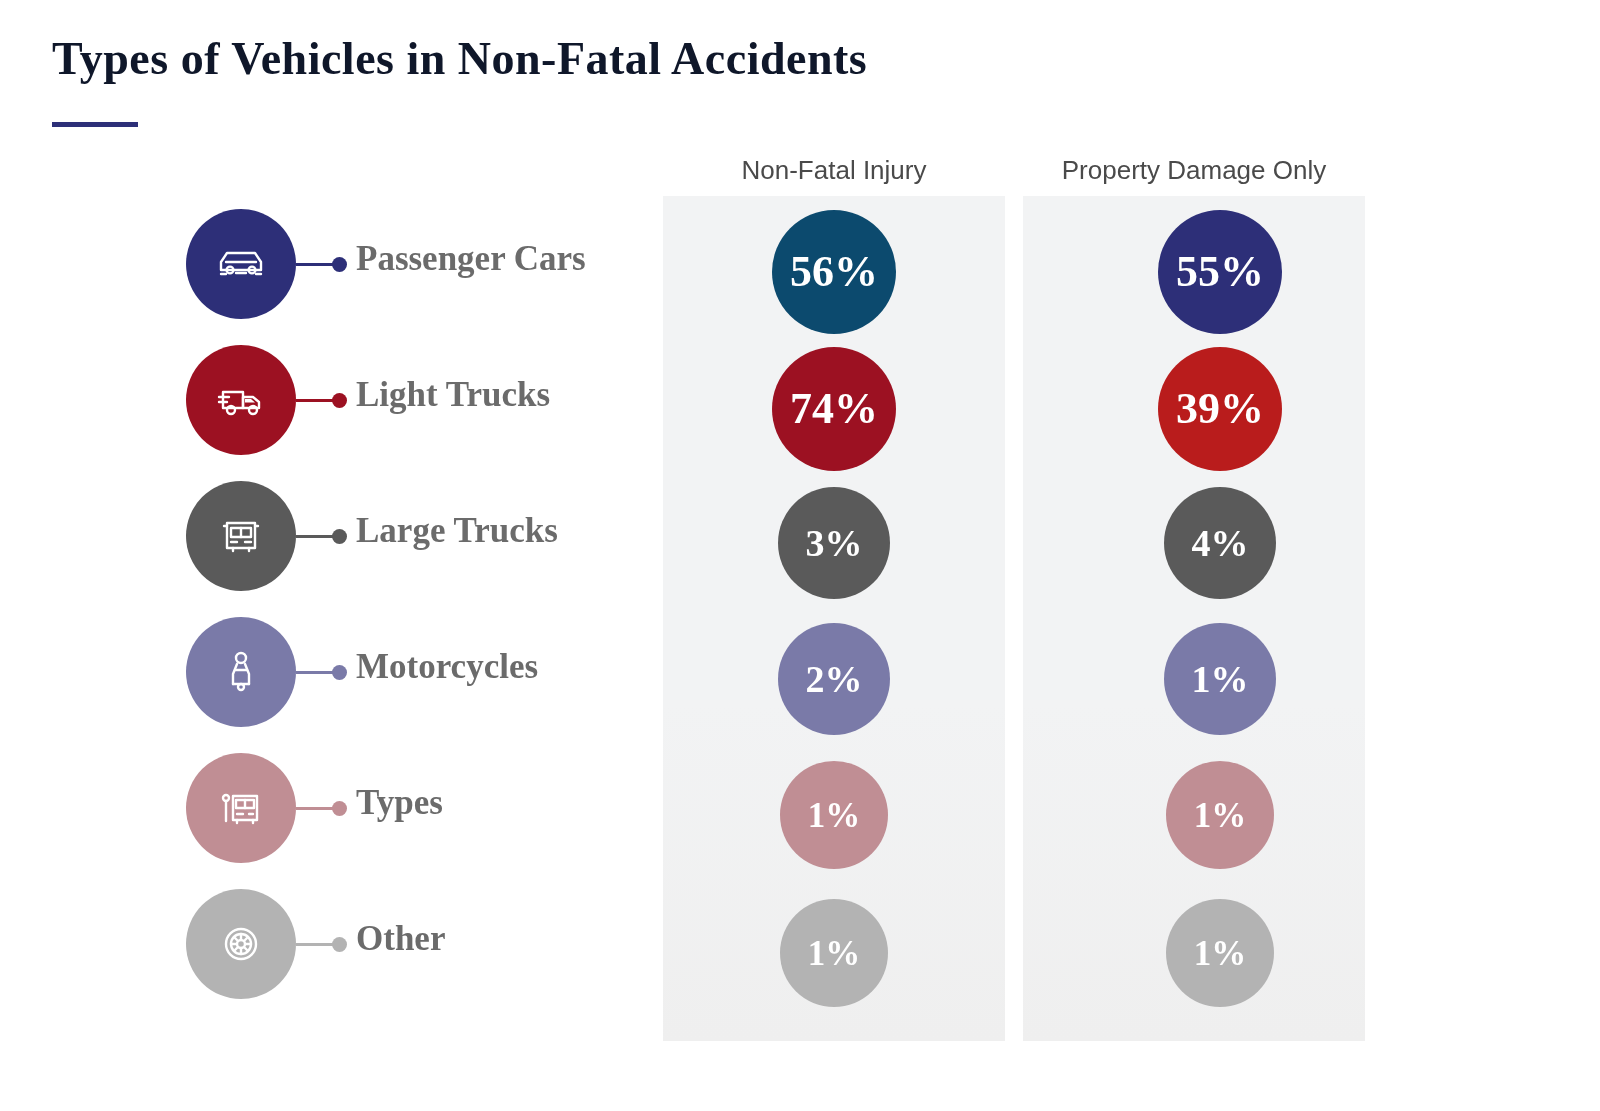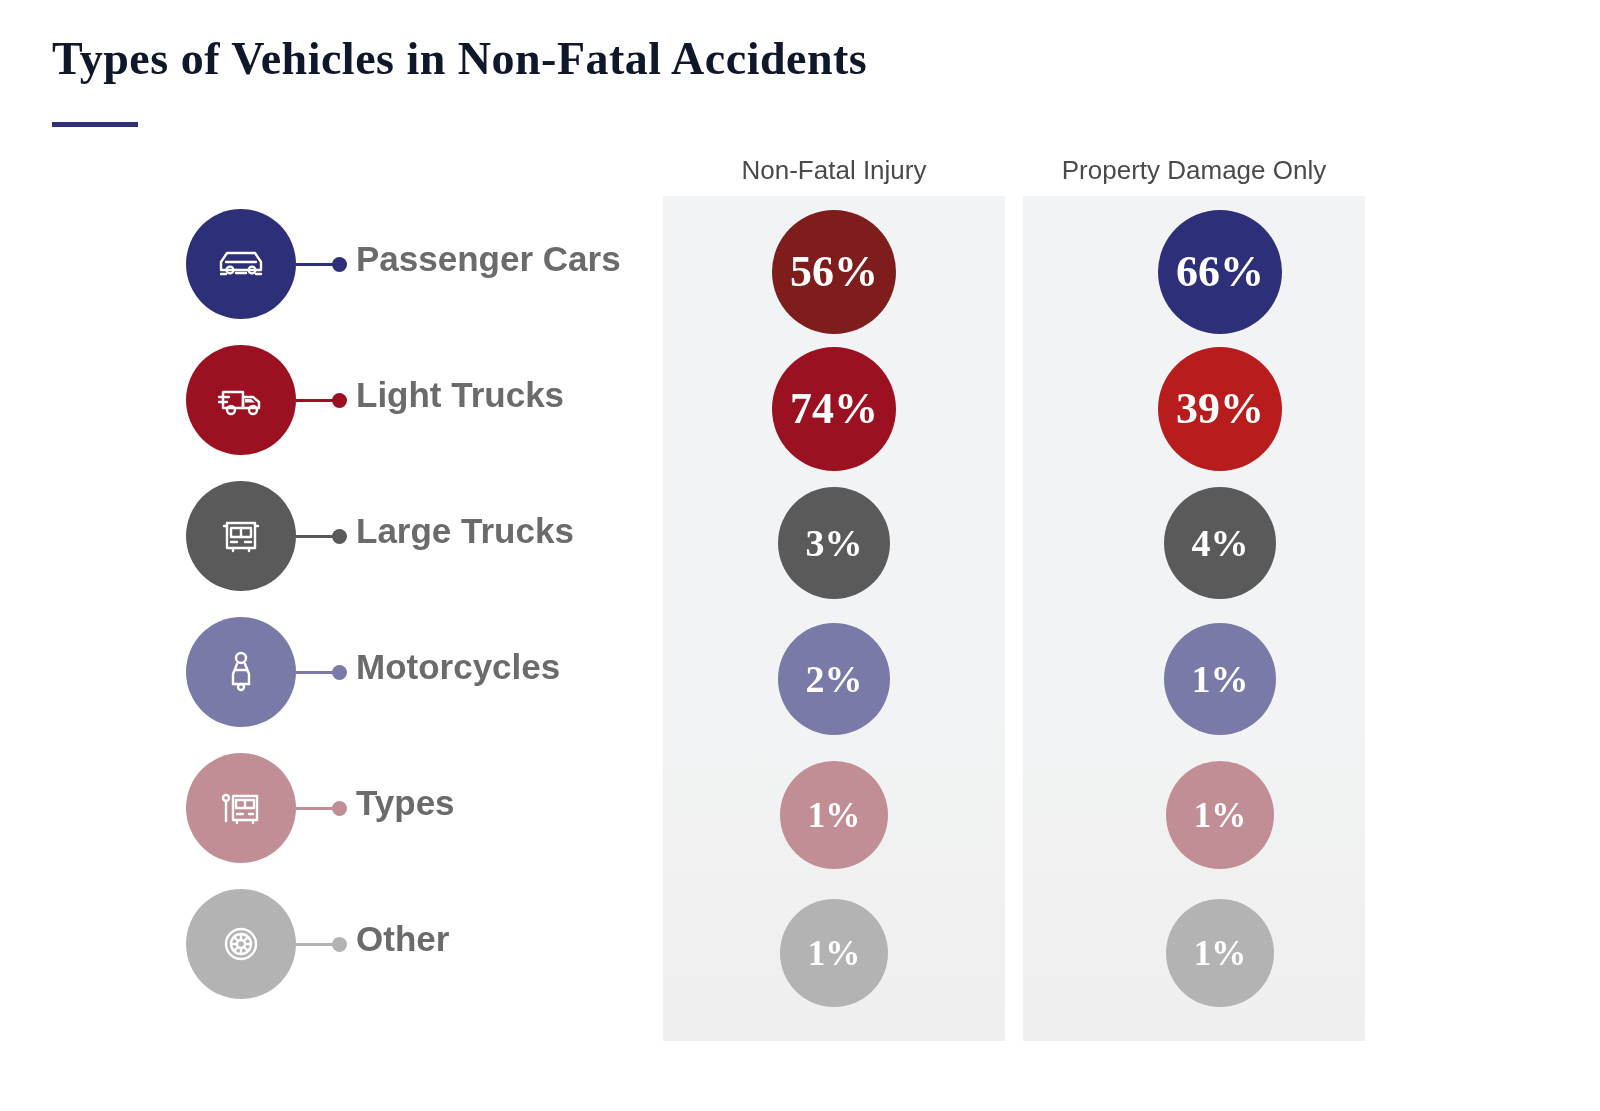--- a/index.html
+++ b/index.html
@@ -70,21 +70,21 @@
     left: 146px;
     top: 48px;
     width: 15px;
     height: 15px;
     border-radius: 50%;
   }
   .legend-label {
     position: absolute;
     left: 170px;
     top: 30px;
-    font-family: Liberation Sans, sans-serif;
+    font-family: Liberation Serif, serif;
     font-size: 35px;
     font-weight: bold;
     color: #6b6b6b;
     white-space: nowrap;
   }
 
   
   .panel {
     position: absolute;
     top: 196px;
@@ -253,41 +253,41 @@
           <path d="M29 35 L25 39"></path>
         </svg>
       </span>
     </div>
     <div class="legend-connector" style="background:#b3b3b3"></div>
     <div class="legend-dot" style="background:#b3b3b3"></div>
     <div class="legend-label">Other</div>
   </div>
 </div>
 
-<div class="bubble" style="left:772px; top:210px; background:#7f1d1d; font-size:44px;">
+<div class="bubble" style="left:772px; top:210px; background:#0c4a6e; font-size:44px;">
   <span>56%</span>
 </div>
 <div class="bubble" style="left:772px; top:347px; background:#9c1122; font-size:44px;">
   <span>74%</span>
 </div>
 <div class="bubble" style="left:778px; top:487px; width:112px; height:112px; background:#5a5a5a; font-size:38px;">
   <span>3%</span>
 </div>
 <div class="bubble" style="left:778px; top:623px; width:112px; height:112px; background:#7a7aa8; font-size:38px;">
   <span>2%</span>
 </div>
 <div class="bubble" style="left:780px; top:761px; width:108px; height:108px; background:#c08e94; font-size:35px;">
   <span>1%</span>
 </div>
 <div class="bubble" style="left:780px; top:899px; width:108px; height:108px; background:#b3b3b3; font-size:35px;">
   <span>1%</span>
 </div>
 
 <div class="bubble" style="left:1158px; top:210px; background:#2d2f78; font-size:44px;">
-  <span>66%</span>
+  <span>55%</span>
 </div>
 <div class="bubble" style="left:1158px; top:347px; background:#b91c1c; font-size:44px;">
   <span>39%</span>
 </div>
 <div class="bubble" style="left:1164px; top:487px; width:112px; height:112px; background:#5a5a5a; font-size:38px;">
   <span>4%</span>
 </div>
 <div class="bubble" style="left:1164px; top:623px; width:112px; height:112px; background:#7a7aa8; font-size:38px;">
   <span>1%</span>
 </div>

